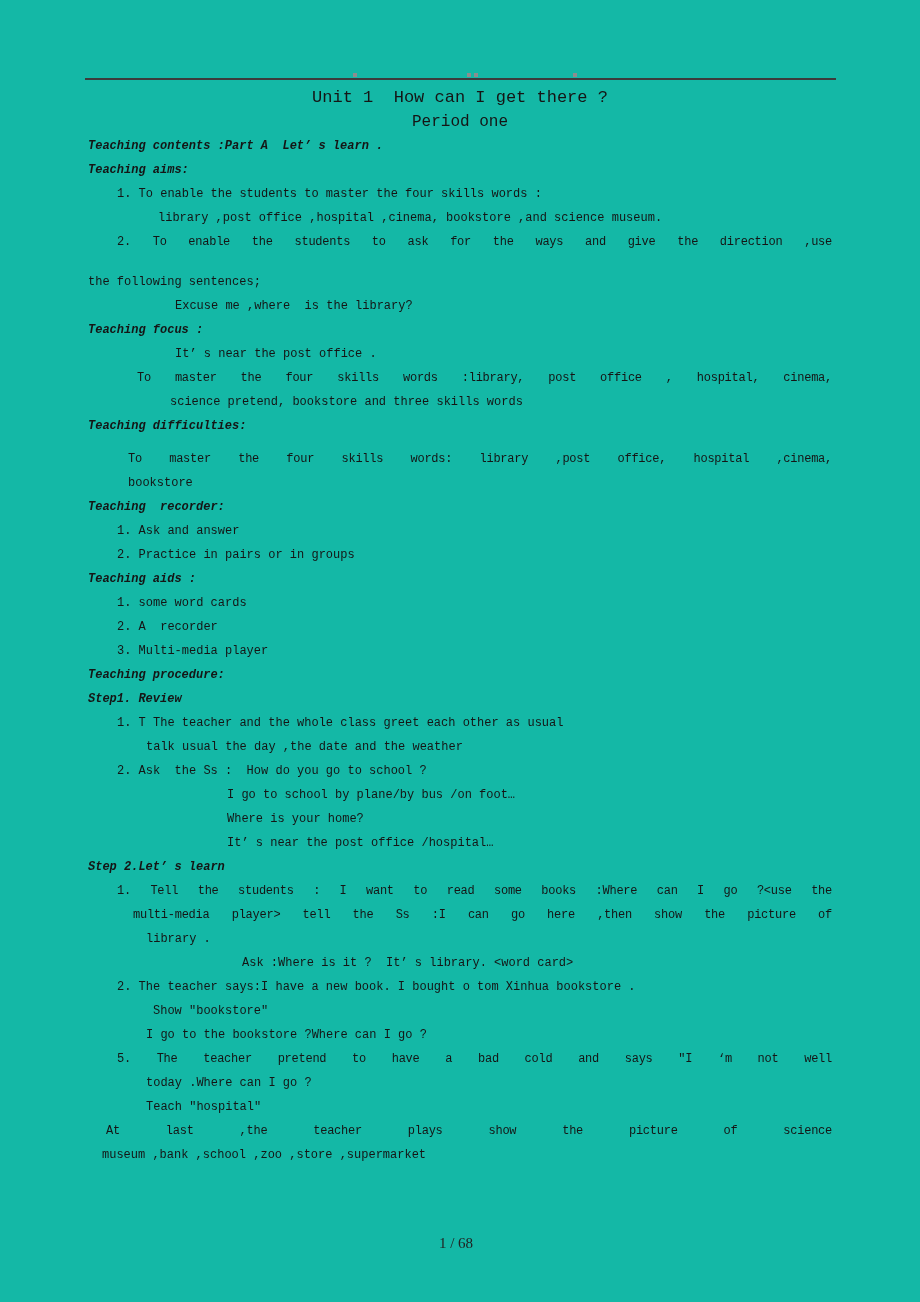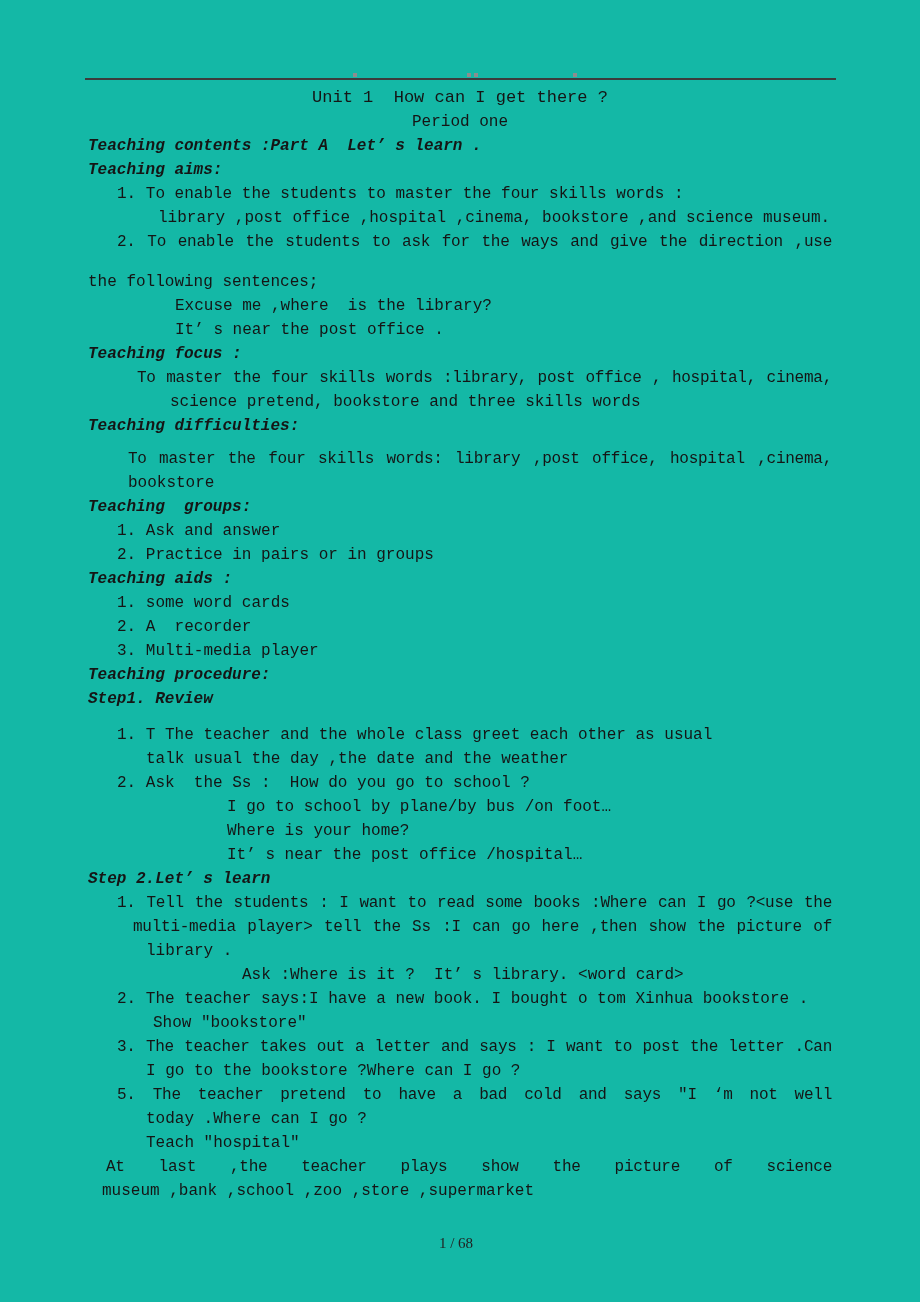--- a/index.html
+++ b/index.html
@@ -34,21 +34,21 @@
   .content {
     position: absolute;
     left: 88px;
     top: 86px;
     width: 744px;
   }
   .line {
     width: 744px;
     box-sizing: border-box;
     line-height: 24px;
-    font-size: 16px;
+    font-size: 12px;
     white-space: pre;
   }
   .title-line {
     font-size: 17px;
     text-align: center;
     white-space: pre;
   }
   .subtitle-line {
     font-size: 16px;
     text-align: center;
@@ -91,50 +91,49 @@
     <div class="line title-line">Unit 1  How can I get there ?</div>
     <div class="line subtitle-line">Period one</div>
     <div id="doc-lines">
         <div class="line h" style="padding-left: 0px;">Teaching contents :Part A  Let’ s learn .</div>
         <div class="line h" style="padding-left: 0px;">Teaching aims:</div>
         <div class="line" style="padding-left: 29px;">1. To enable the students to master the four skills words :</div>
         <div class="line" style="padding-left: 70px;">library ,post office ,hospital ,cinema, bookstore ,and science museum.</div>
         <div class="line j" style="padding-left: 29px;">2. To enable the students to ask for the ways and give the direction ,use</div>
         <div class="line" style="padding-left: 0px; margin-top: 16px;">the following sentences;</div>
         <div class="line" style="padding-left: 87px;">Excuse me ,where  is the library?</div>
+        <div class="line h" style="padding-left: 0px;">Teaching focus :</div>
         <div class="line" style="padding-left: 87px;">It’ s near the post office .</div>
-        <div class="line h" style="padding-left: 0px;">Teaching focus :</div>
         <div class="line j" style="padding-left: 49px;">To master the four skills words :library, post office , hospital, cinema,</div>
         <div class="line" style="padding-left: 82px;">science pretend, bookstore and three skills words</div>
         <div class="line h" style="padding-left: 0px;">Teaching difficulties:</div>
         <div class="line j" style="padding-left: 40px; margin-top: 9px;">To master the four skills words: library ,post office, hospital ,cinema,</div>
         <div class="line" style="padding-left: 40px;">bookstore</div>
-        <div class="line h" style="padding-left: 0px;">Teaching  groups:</div>
+        <div class="line h" style="padding-left: 0px;">Teaching  recorder:</div>
         <div class="line" style="padding-left: 29px;">1. Ask and answer</div>
         <div class="line" style="padding-left: 29px;">2. Practice in pairs or in groups</div>
         <div class="line h" style="padding-left: 0px;">Teaching aids :</div>
         <div class="line" style="padding-left: 29px;">1. some word cards</div>
         <div class="line" style="padding-left: 29px;">2. A  recorder</div>
         <div class="line" style="padding-left: 29px;">3. Multi-media player</div>
         <div class="line h" style="padding-left: 0px;">Teaching procedure:</div>
         <div class="line h" style="padding-left: 0px;">Step1. Review</div>
-        <div class="line" style="padding-left: 29px; margin-top: 12px;">1. T The teacher and the whole class greet each other as usual</div>
+        <div class="line" style="padding-left: 29px;">1. T The teacher and the whole class greet each other as usual</div>
         <div class="line" style="padding-left: 58px;">talk usual the day ,the date and the weather</div>
         <div class="line" style="padding-left: 29px;">2. Ask  the Ss :  How do you go to school ?</div>
         <div class="line" style="padding-left: 139px;">I go to school by plane/by bus /on foot…</div>
         <div class="line" style="padding-left: 139px;">Where is your home?</div>
         <div class="line" style="padding-left: 139px;">It’ s near the post office /hospital…</div>
         <div class="line h" style="padding-left: 0px;">Step 2.Let’ s learn</div>
         <div class="line j" style="padding-left: 29px;">1. Tell the students : I want to read some books :Where can I go ?&lt;use the</div>
         <div class="line j" style="padding-left: 45px;">multi-media player&gt; tell the Ss :I can go here ,then show the picture of</div>
         <div class="line" style="padding-left: 58px;">library .</div>
         <div class="line" style="padding-left: 154px;">Ask :Where is it ?  It’ s library. &lt;word card&gt;</div>
         <div class="line" style="padding-left: 29px;">2. The teacher says:I have a new book. I bought o tom Xinhua bookstore .</div>
         <div class="line" style="padding-left: 65px;">Show "bookstore"</div>
-        <div class="line j" style="padding-left: 29px;">3. The teacher takes out a letter and says : I want to post the letter .Can</div>
         <div class="line" style="padding-left: 58px;">I go to the bookstore ?Where can I go ?</div>
         <div class="line j" style="padding-left: 29px;">5. The teacher pretend to have a bad cold and says "I ‘m not well</div>
         <div class="line" style="padding-left: 58px;">today .Where can I go ?</div>
         <div class="line" style="padding-left: 58px;">Teach "hospital"</div>
         <div class="line j" style="padding-left: 18px;">At last ,the teacher plays show the picture of science</div>
         <div class="line" style="padding-left: 14px;">museum ,bank ,school ,zoo ,store ,supermarket</div>
       </div>
   </div>
 
   <div class="footer">1 / 68</div>

